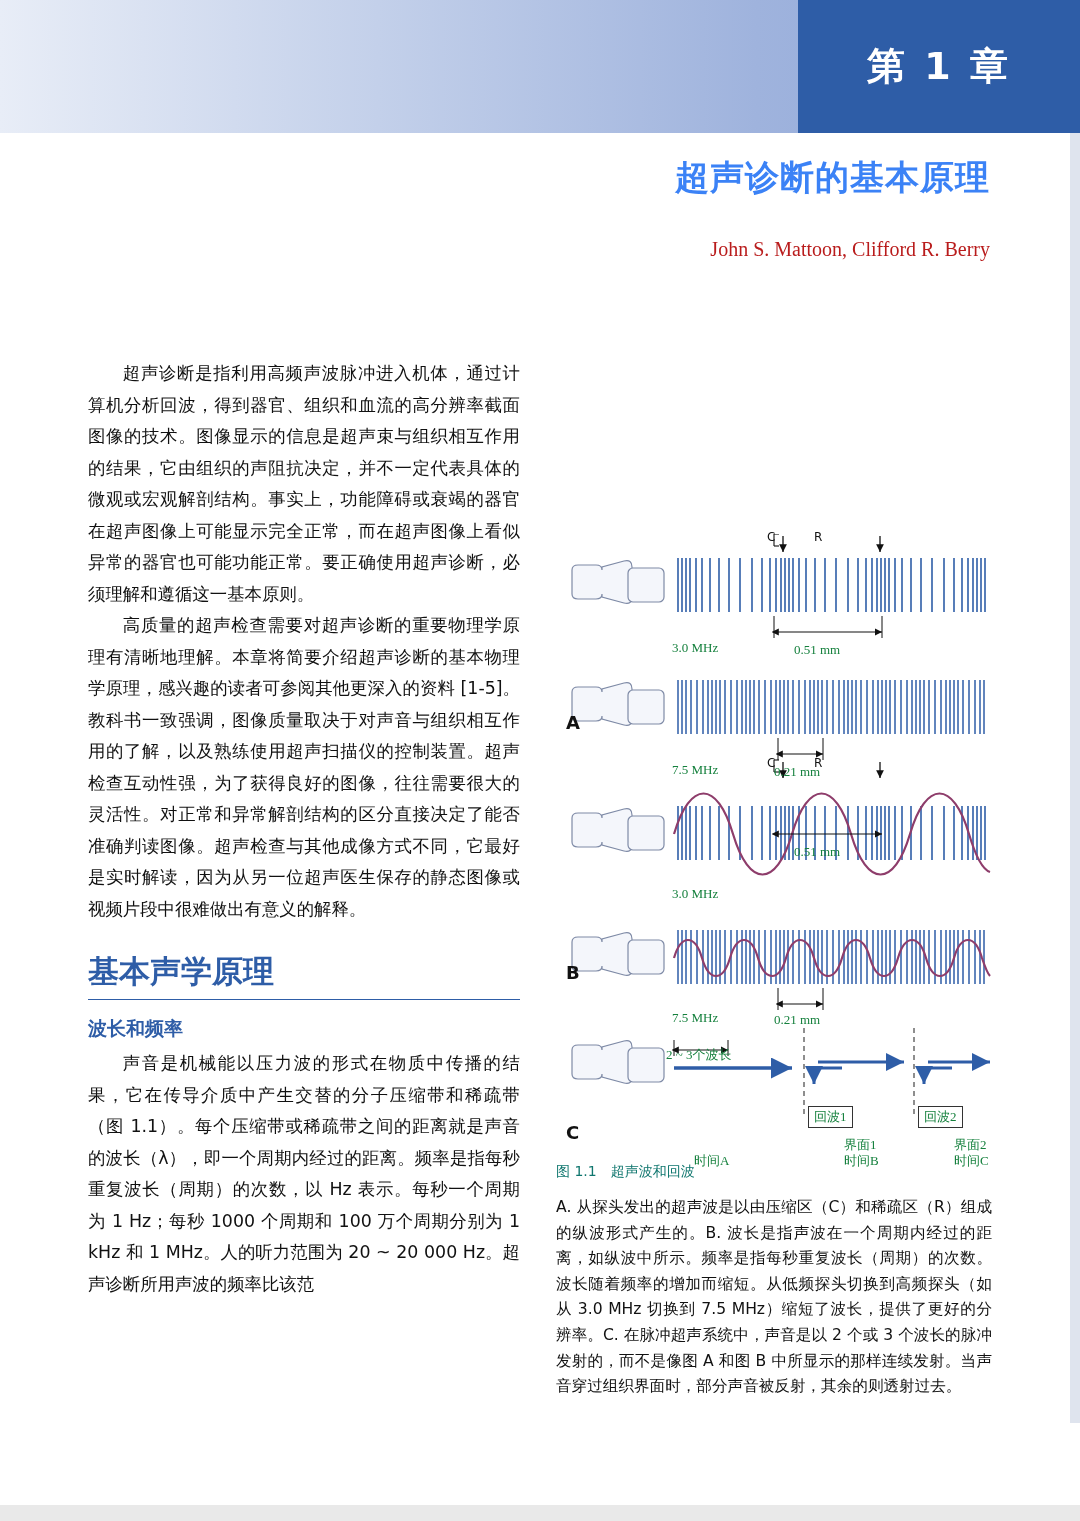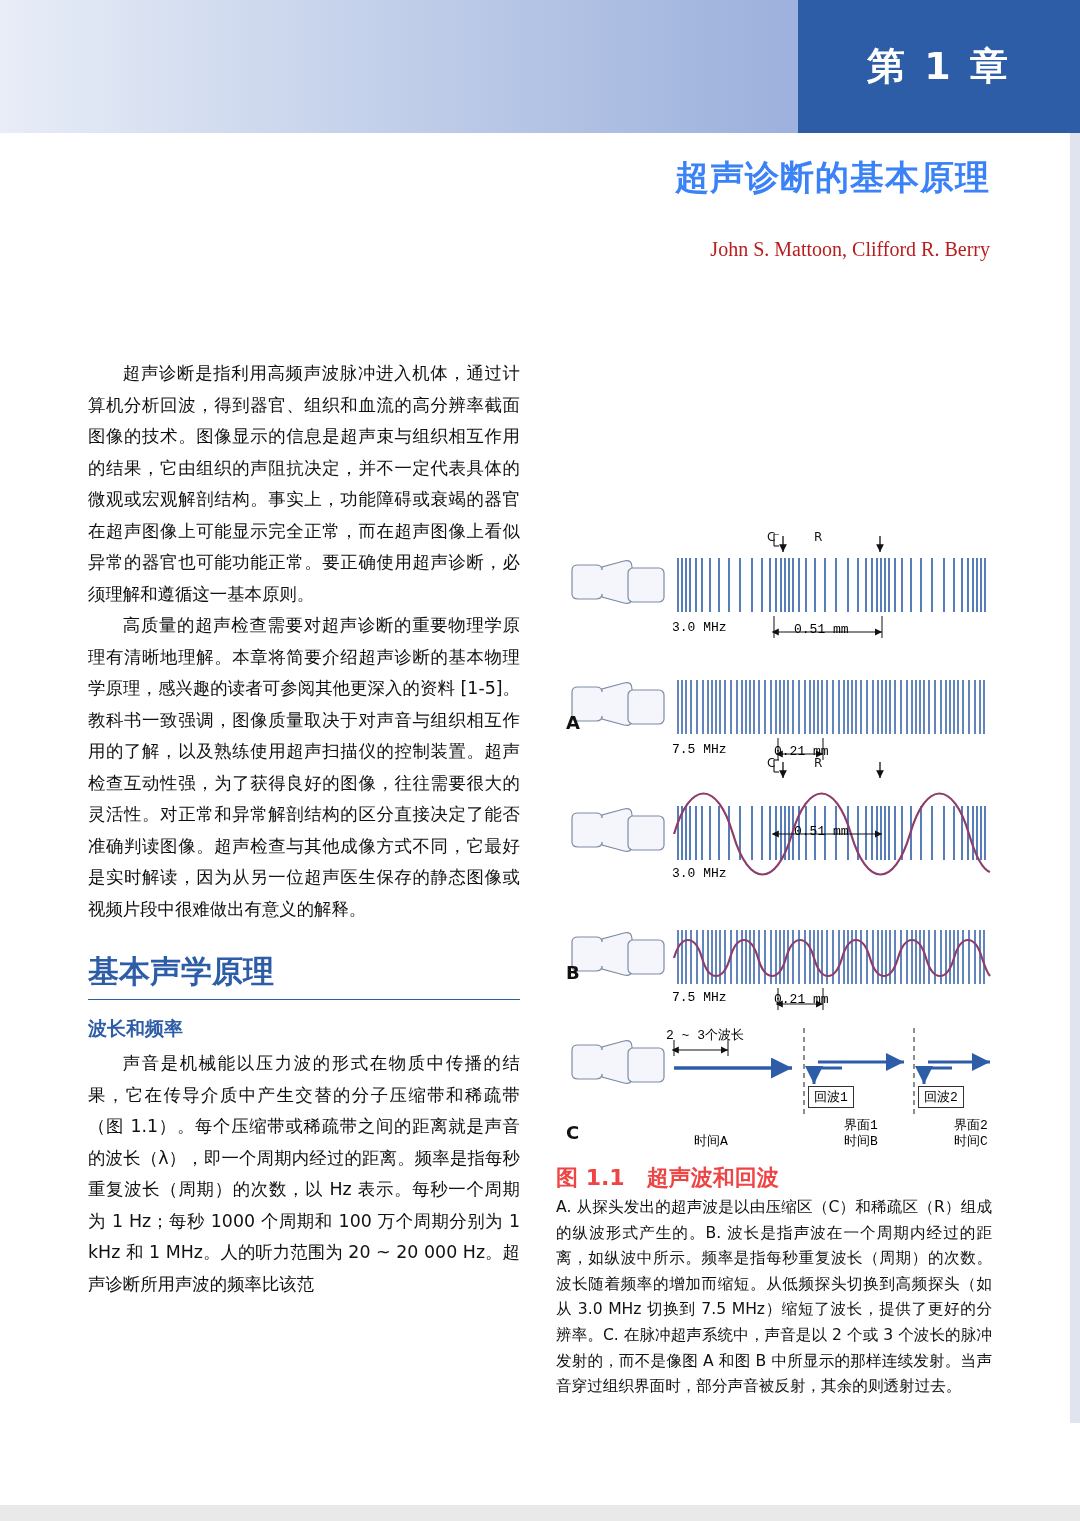--- a/index.html
+++ b/index.html
@@ -125,47 +125,48 @@
     position: absolute;
     left: 556px; top: 534px;
     width: 436px;
     height: 620px;
   }
   .fig-caption-title {
     position: absolute;
     left: 556px; top: 1163px;
     width: 436px;
     font-family: "DejaVu Sans", sans-serif;
-    font-size: 22px;
-    font-weight: bold;
-    color: #ef4444;
+    font-size: 14px;
+    font-weight: normal;
+    color: #0f766e;
   }
   .fig-caption-body {
     position: absolute;
     left: 556px; top: 1195px;
     width: 436px;
     font-family: "DejaVu Sans", sans-serif;
     font-size: 15.6px;
     line-height: 25.6px;
     text-align: justify;
     color: #111;
   }
   .fig-label {
     position: absolute;
     font-family: "DejaVu Sans", sans-serif;
     font-size: 18px;
     font-weight: bold;
     color: #111;
   }
   .fig-text {
     position: absolute;
-    font-family: Liberation Mono, monospace;
+    font-family: Liberation Serif, serif;
     font-size: 13px;
-    color: #000000;
+    color: #15803d;
     white-space: nowrap;
+    margin-top: 20px;
   }
   .fig-text-sm {
     position: absolute;
     font-family: "DejaVu Sans", sans-serif;
     font-size: 12px;
     color: #111;
     white-space: nowrap;
   }
 </style>
 </head>

